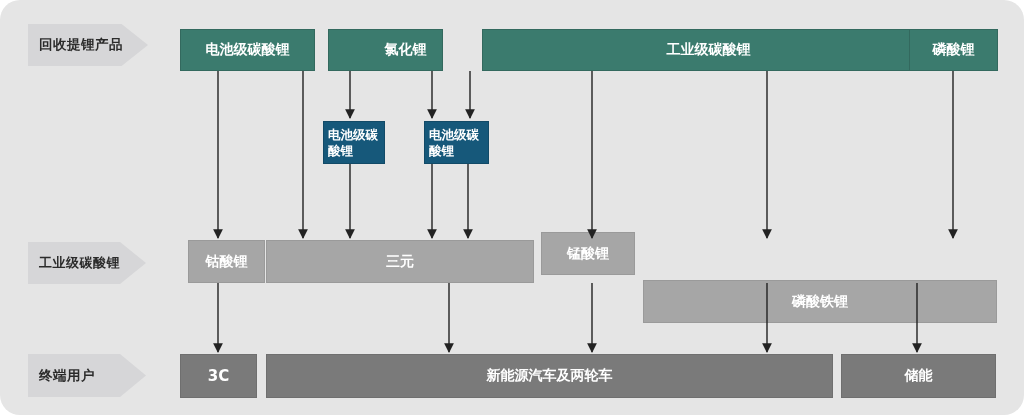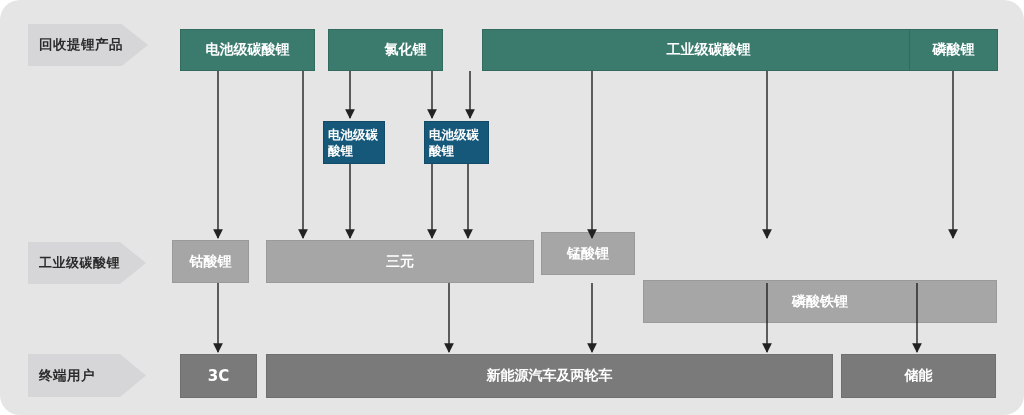--- a/index.html
+++ b/index.html
@@ -45,21 +45,21 @@
   <div class="lane" style="left:28px;top:354px;width:118px;height:43px;">终端用户</div>
 
   <div class="node teal" style="left:180px;top:29px;width:135px;height:42px;">电池级碳酸锂</div>
   <div class="node teal" style="left:328px;top:29px;width:115px;height:42px;padding-left:40px;">氯化锂</div>
   <div class="node teal" style="left:450px;top:29px;width:453px;height:42px;margin-left:32px;">工业级碳酸锂</div>
   <div class="node teal" style="left:909px;top:29px;width:89px;height:42px;">磷酸锂</div>
 
   <div class="node darkblue" style="left:323px;top:121px;width:62px;height:43px;">电池级碳酸锂</div>
   <div class="node darkblue" style="left:424px;top:121px;width:65px;height:43px;">电池级碳酸锂</div>
 
-  <div class="node midgray" style="left:172px;top:240px;width:77px;height:43px;">钴酸锂</div>
+  <div class="node midgray" style="left:188px;top:240px;width:77px;height:43px;">钴酸锂</div>
   <div class="node midgray" style="left:266px;top:240px;width:268px;height:43px;">三元</div>
   <div class="node midgray" style="left:541px;top:232px;width:94px;height:43px;">锰酸锂</div>
   <div class="node midgray" style="left:643px;top:240px;width:354px;height:43px;margin-top:40px;">磷酸铁锂</div>
 
   <div class="node darkgray" style="left:180px;top:354px;width:77px;height:44px;font-size:15px;">3C</div>
   <div class="node darkgray" style="left:266px;top:354px;width:567px;height:44px;">新能源汽车及两轮车</div>
   <div class="node darkgray" style="left:841px;top:354px;width:155px;height:44px;">储能</div>
 
   <svg class="arrows" viewBox="0 0 1024 415" xmlns="http://www.w3.org/2000/svg">
     <defs>

